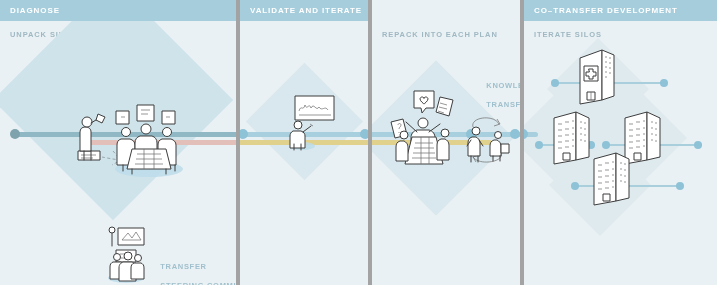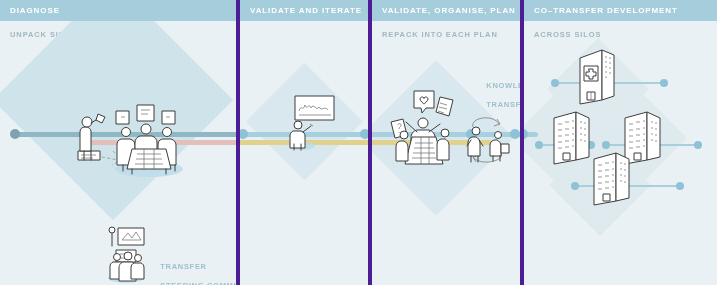--- a/index.html
+++ b/index.html
@@ -2,21 +2,21 @@
 <html><head>
 <meta charset="utf-8">
 <style>
   html,body{margin:0;padding:0;background:#ffffff;}
   body{
     width:717px;height:285px;overflow:hidden;
     font-family:"Liberation Sans", sans-serif;
     -webkit-font-smoothing:antialiased;
   }
   #diagram{
-    position:relative;width:589px;height:285px;background:#4c1d95;
+    position:relative;width:589px;height:285px;background:#a3a3a3;
   }
 
   
   .panel{position:absolute;top:0;bottom:0;background:#eaf1f4;overflow:hidden;}
   .panel-header{
     position:absolute;left:0;right:0;top:0;height:21px;
     background:#a5cddc;color:#ffffff;
     font-size:8px;letter-spacing:.9px;font-weight:bold;
     display:flex;align-items:center;padding-left:10px;box-sizing:border-box;
     white-space:nowrap;
@@ -170,21 +170,20 @@
           <path class="ink-f" d="M13 37c-2 1-3 3-3 5v12h15V42c0-2-1-4-4-5z"></path>
           <path class="ink" d="M23 38l8-6"></path>
           <path class="ink" d="M14 50v6M21 50v6"></path>
           <path class="ink-t" d="M30 30l3 2"></path>
         </svg>
       </div>
     </div>
   </div>
 
   <div class="panel" style="left:372px;width:148px;">
-    <div class="panel-header">VALIDATE, ORGANISE, PLAN</div>
     <div class="panel-sub">REPACK INTO EACH PLAN</div>
 
     <div class="panel-body">
       <div class="diamond pale" style="left:9px;top:62px;width:110px;height:110px;"></div>
 
       <div class="band blue" style="left:-6px;top:111px;width:160px;"></div>
       <div class="band yellow" style="left:-6px;top:119px;width:126px;"></div>
 
       <div class="node" style="left:94px;top:108px;"></div>
       <div class="node" style="left:138px;top:108px;"></div>
@@ -233,21 +232,21 @@
 
       <div class="lbl" style="left:92px;top:50px;">
         <span>KNOWLEDGE</span><br>
         <span>TRANSFER</span>
       </div>
     </div>
   </div>
 
   <div class="panel" style="left:524px;width:193px;">
     <div class="panel-header">CO–TRANSFER DEVELOPMENT</div>
-    <div class="panel-sub">ACROSS SILOS</div>
+    <div class="panel-sub">ITERATE SILOS</div>
 
     <div class="panel-body">
 
       <div class="diamond faint" style="left:38px;top:32px;width:72px;height:72px;"></div>
       <div class="diamond faint" style="left:2px;top:81px;width:72px;height:72px;"></div>
       <div class="diamond faint" style="left:76px;top:81px;width:72px;height:72px;"></div>
       <div class="diamond faint" style="left:40px;top:128px;width:72px;height:72px;"></div>
 
       <div class="band blue" style="left:-8px;top:111px;width:22px;"></div>
       <div class="node" style="left:-6px;top:108px;"></div>

